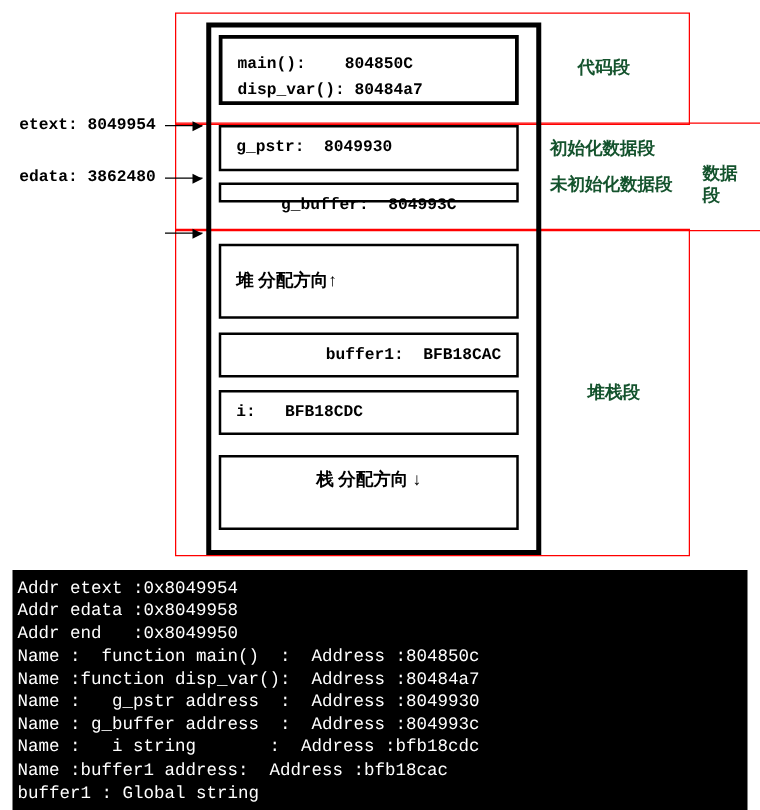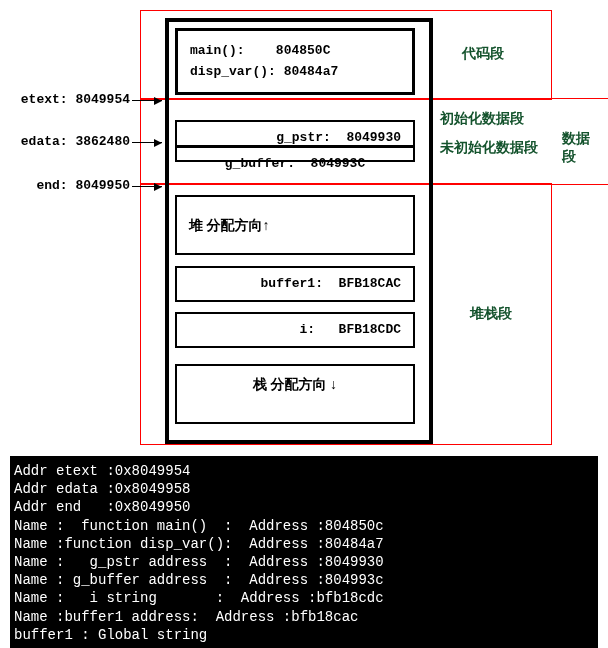--- a/index.html
+++ b/index.html
@@ -1,76 +1,75 @@
 <!DOCTYPE html>
 <html><head>
 <meta charset="utf-8">
 <style>
   body{margin:0;padding:10px;font-family:sans-serif;background:#fff;width:608px;box-sizing:border-box}
   .diagram{position:relative;height:440px}
   .outer{position:absolute;left:155px;top:8px;width:260px;height:418px;border:4px solid #000}
   .section{position:absolute;border:3px solid #000;left:165px;width:240px;box-sizing:border-box;padding:10px 12px;font-family:"Courier New",monospace;font-weight:bold;font-size:13px;line-height:1.6}
   .thin{border-width:2px;padding:6px 12px}
-  .arrow-label{position:absolute;font-family:"Courier New",monospace;font-weight:bold;font-size:13px;text-align:right}
+  .arrow-label{position:absolute;font-family:"Courier New",monospace;font-weight:bold;font-size:13px;text-align:center}
   .arrow{position:absolute;color:#000}
   .arrow::after{content:"";position:absolute;right:-2px;top:-3px;border-left:8px solid #000;border-top:4px solid transparent;border-bottom:4px solid transparent}
   .arrow-line{position:absolute;height:1px;background:#000}
   .red-box{position:absolute;border:1px solid red}
   .red-label{position:absolute;color:#14532d;font-family:SimSun,"Microsoft YaHei",sans-serif;font-weight:bold;font-size:14px}
   .terminal{margin-top:6px;background:#000;color:#fff;font-family:"Courier New",monospace;font-size:14px;padding:6px 4px;line-height:1.3;white-space:pre}
 </style>
 </head>
 <body>
 
 <div class="diagram">
 
   <div class="red-box" style="left:130px;top:0;width:410px;height:88px"></div>
   <div class="red-box" style="left:130px;top:88px;width:470px;height:85px"></div>
   <div class="red-box" style="left:130px;top:173px;width:410px;height:260px"></div>
 
   <div class="outer"></div>
 
-  <div class="section" style="top:18px;height:67px">
+  <div class="section" style="top:18px;height:56px">
     <div><span>main():</span>&nbsp;&nbsp;&nbsp;&nbsp;<span>804850C</span></div>
     <div><span>disp_var():</span>&nbsp;<span>80484a7</span></div>
   </div>
 
-  <div class="section thin" style="top:110px;height:27px;text-align:right">
+  <div class="section thin" style="top:90px;height:37px;text-align:left">
     <span>g_pstr:</span>&nbsp;&nbsp;<span>8049930</span>
   </div>
 
   <div class="section thin" style="top:136px;height:15px;text-align:center">
     <span>g_buffer:</span>&nbsp;&nbsp;<span>804993C</span>
   </div>
 
   <div class="section thin" style="top:185px;height:60px;text-align:left;padding-top:18px;font-family:SimSun,'Microsoft YaHei';font-size:14px">
     <span>堆  分配方向↑</span>
   </div>
 
   <div class="section thin" style="top:256px;height:36px;text-align:right">
     <span>buffer1:</span>&nbsp;&nbsp;<span>BFB18CAC</span>
   </div>
 
-  <div class="section thin" style="top:302px;height:36px;text-align:right">
+  <div class="section thin" style="top:302px;height:36px;text-align:left">
     <span>i:</span>&nbsp;&nbsp;&nbsp;<span>BFB18CDC</span>
   </div>
 
   <div class="section thin" style="top:354px;height:60px;text-align:center;padding-top:8px;font-family:SimSun,'Microsoft YaHei';font-size:14px">
     <span>栈   分配方向 ↓</span>
   </div>
 
   <div class="arrow-label" style="left:0;top:82px;width:120px">etext: 8049954</div>
   <div class="arrow-line" style="left:122px;top:90px;width:30px"></div>
   <div class="arrow" style="left:150px;top:90px"></div>
 
   <div class="arrow-label" style="left:0;top:124px;width:120px">edata: 3862480</div>
   <div class="arrow-line" style="left:122px;top:132px;width:30px"></div>
   <div class="arrow" style="left:150px;top:132px"></div>
 
-  <div class="arrow-label" style="left:0;top:168px;width:120px">end: 8049950</div>
   <div class="arrow-line" style="left:122px;top:176px;width:30px"></div>
   <div class="arrow" style="left:150px;top:176px"></div>
 
   <div class="red-label" style="left:452px;top:35px">代码段</div>
   <div class="red-label" style="left:430px;top:100px">初始化数据段</div>
   <div class="red-label" style="left:430px;top:129px">未初始化数据段</div>
   <div class="red-label" style="left:552px;top:120px">数据段</div>
   <div class="red-label" style="left:460px;top:295px">堆栈段</div>
 
 </div>

